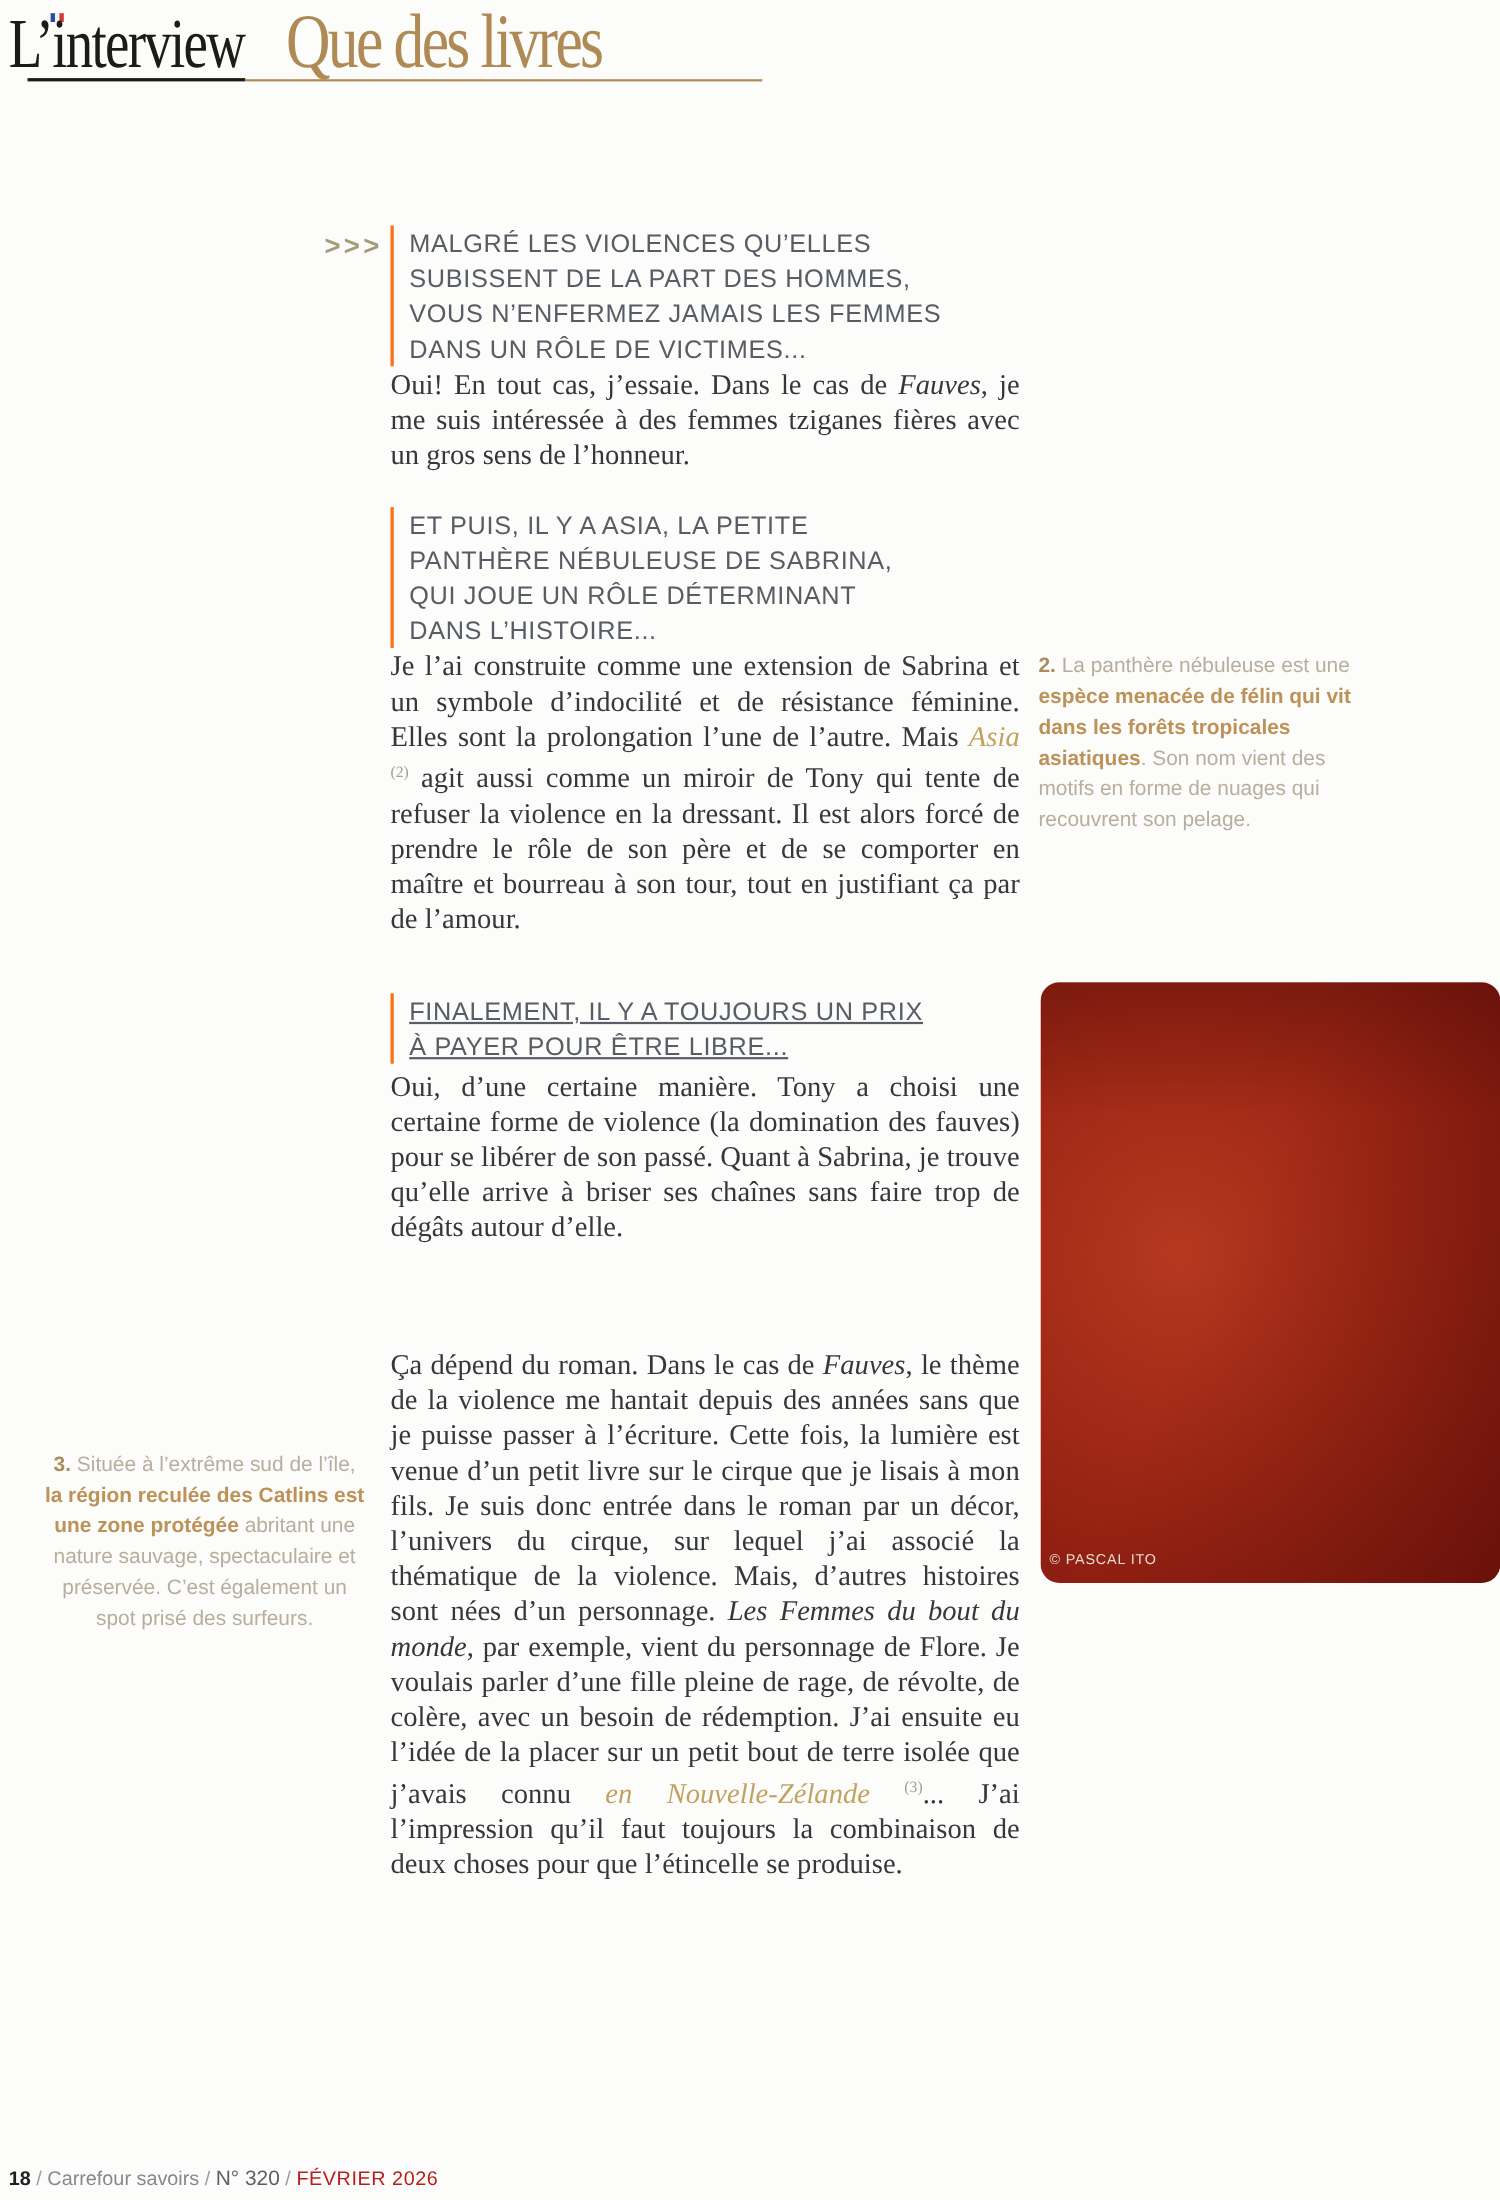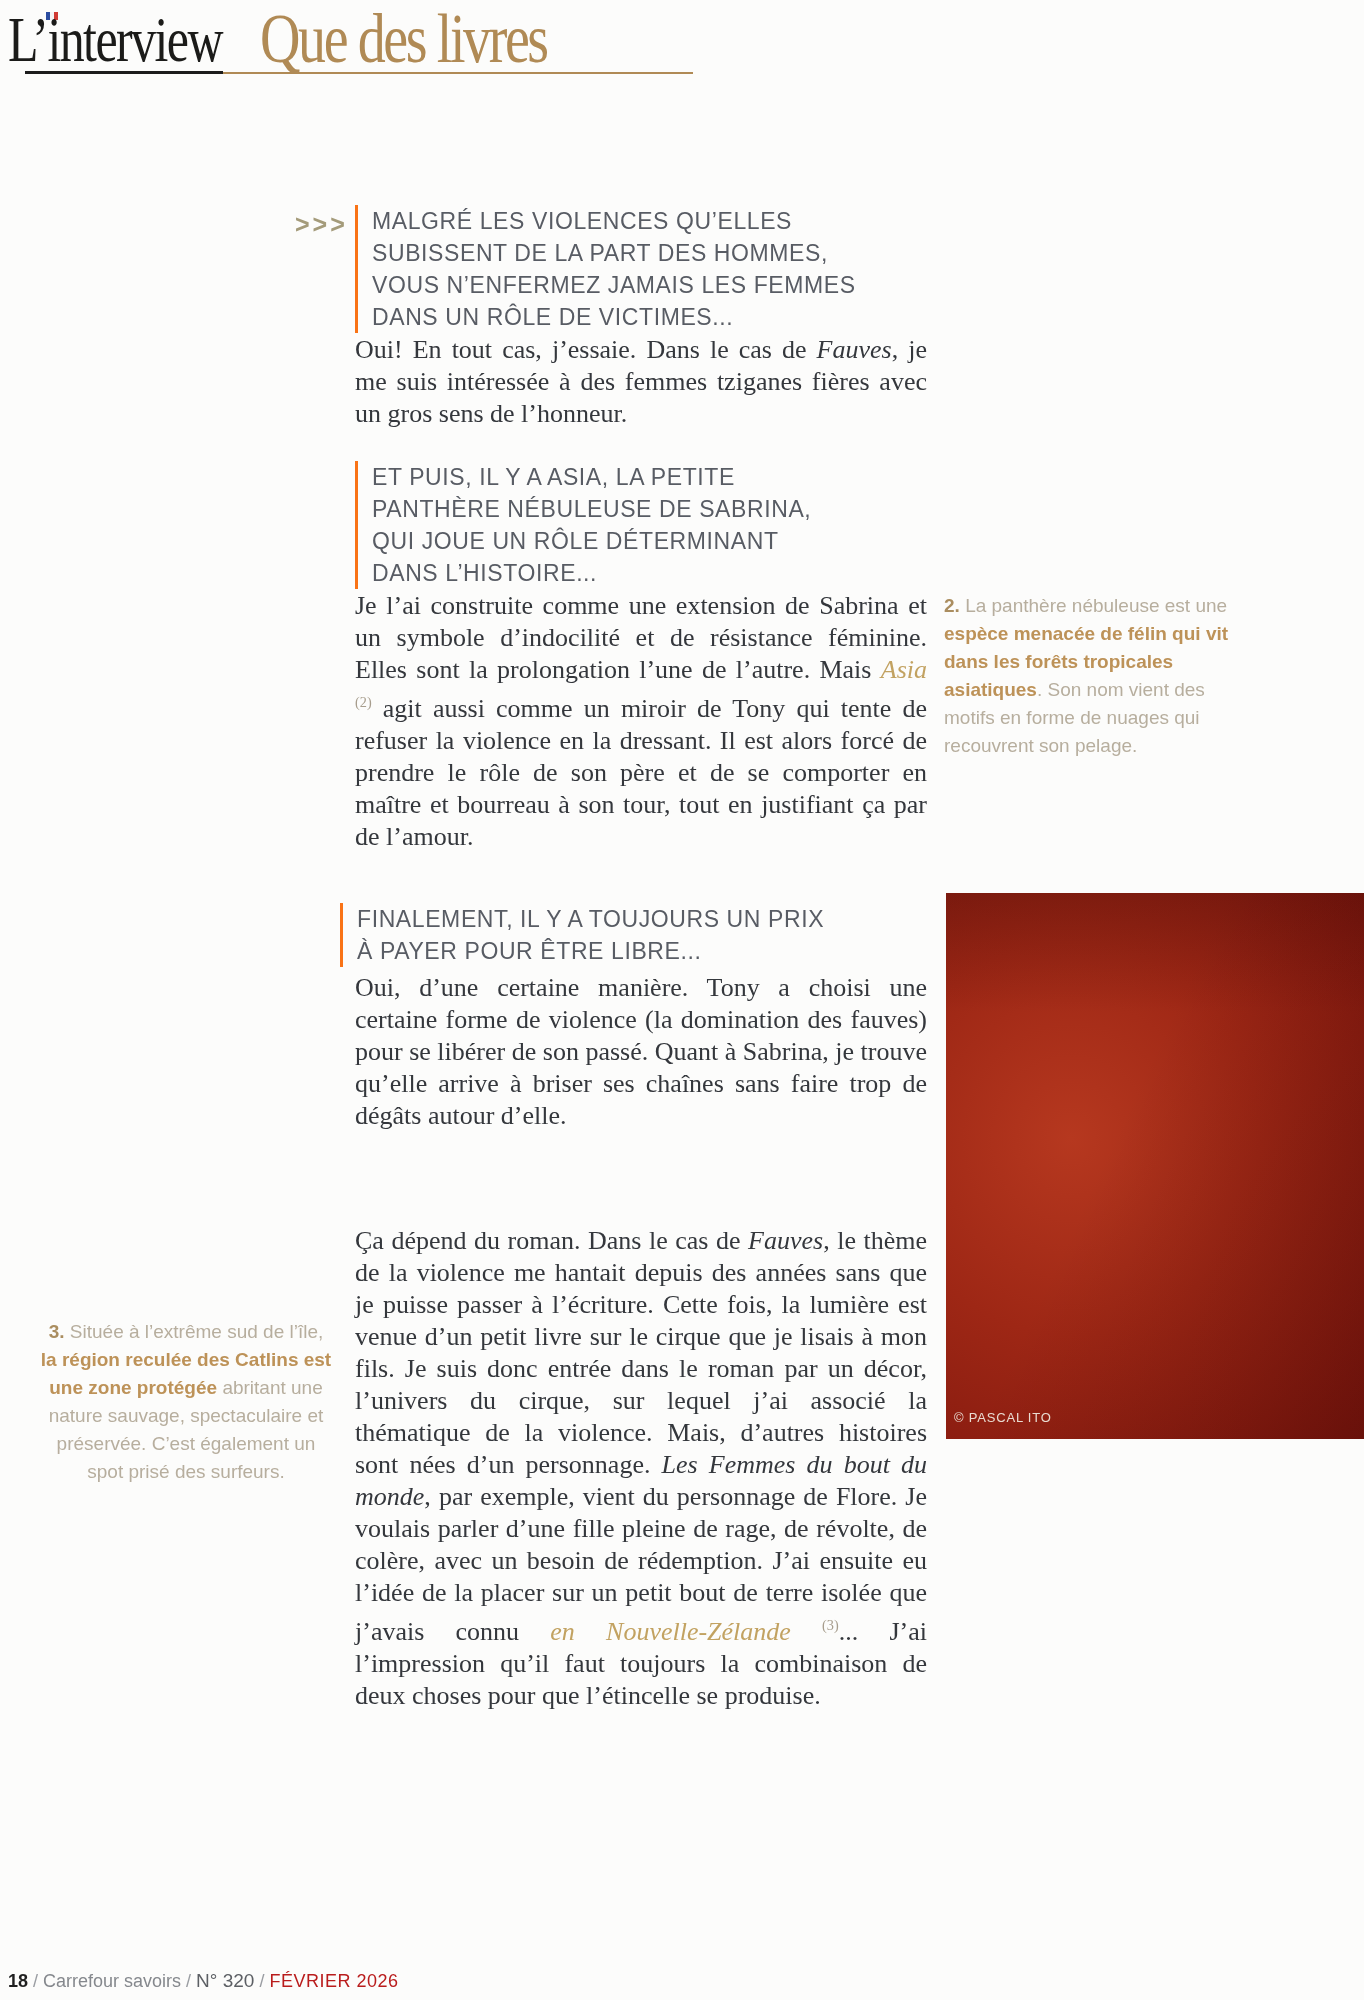--- a/index.html
+++ b/index.html
@@ -32,21 +32,21 @@
   .seg-gi{font-style:italic;color:#c2a261;}
   .seg-sup{font-size:0.55em;vertical-align:super;color:#a79d8d;}
   .seg-b{font-weight:700;color:#bd9258;}
   .seg-num{font-weight:700;color:#aa8d5f;}
 
   
   .photo{background-color:#8a1a10;
     background-image:
       linear-gradient(115deg, rgba(120,15,8,0) 42%, rgba(55,5,3,0.30) 100%),
       linear-gradient(to bottom, rgba(60,8,5,0.28) 0%, rgba(60,8,5,0) 22%),
-      radial-gradient(100% 80% at 30% 45%, #b6381f 0%, #9e2715 45%, #7d150d 100%);}
+      radial-gradient(100% 80% at 30% 45%, #b6381f 0%, #9e2715 45%, #7d150d 100%); border-radius: 17px;}
   .credit{font-size:13px;color:#e9dcd2;letter-spacing:0.8px;}
 
   
   .footer{font-size:18px;color:#85888d;white-space:nowrap;}
   .seg-pg{font-weight:700;color:#1f1f1f;}
   .seg-sep{color:#9a9da2;}
   .seg-mag{color:#85888d;}
   .seg-issue{color:#5c5f64;font-size:19px;}
   .seg-date{color:#b91c1c;letter-spacing:0.5px;}
 </style>
@@ -80,21 +80,21 @@
 QUI JOUE UN RÔLE DÉTERMINANT
 DANS L’HISTOIRE...</div>
   <div class="abs a" style="left:355px;top:590px;width:572px;"><span>Je l’ai construite comme une extension de Sabrina et un symbole d’indocilité et de résistance féminine. Elles sont la prolongation l’une de l’autre. Mais </span><span class="seg-gi">Asia</span><span> </span><span class="seg-sup">(2)</span><span> agit aussi comme un miroir de Tony qui tente de refuser la violence en la dressant. Il est alors forcé de prendre le rôle de son père et de se comporter en maître et bourreau à son tour, tout en justifiant ça par de l’amour.</span></div>
 
   <div class="abs note" style="left:944px;top:592px;width:315px;"><span class="seg-num">2. </span><span>La panthère nébuleuse est une </span><span class="seg-b">espèce menacée de félin qui vit dans les forêts tropicales asiatiques</span><span>. Son nom vient des motifs en forme de nuages qui recouvrent son pelage.</span></div>
 
   <div class="abs photo" style="left:946px;top:893px;width:418px;height:546px;">
     <div class="abs credit" style="left:8px;bottom:14px;">© PASCAL ITO</div>
   </div>
 
-  <div class="abs q" style="left:340px;top:903px;width:545px;">FINALEMENT, IL Y A TOUJOURS UN PRIX
+  <div class="abs q" style="left:355px;top:903px;width:545px;text-decoration:underline;">FINALEMENT, IL Y A TOUJOURS UN PRIX
 À PAYER POUR ÊTRE LIBRE...</div>
   <div class="abs a" style="left:355px;top:972px;width:572px;"><span>Oui, d’une certaine manière. Tony a choisi une certaine forme de violence (la domination des fauves) pour se libérer de son passé. Quant à Sabrina, je trouve qu’elle arrive à briser ses chaînes sans faire trop de dégâts autour d’elle.</span></div>
 
   <div class="abs a" style="left:355px;top:1225px;width:572px;"><span>Ça dépend du roman. Dans le cas de </span><span class="seg-i">Fauves</span><span>, le thème de la violence me hantait depuis des années sans que je puisse passer à l’écriture. Cette fois, la lumière est venue d’un petit livre sur le cirque que je lisais à mon fils. Je suis donc entrée dans le roman par un décor, l’univers du cirque, sur lequel j’ai associé la thématique de la violence. Mais, d’autres histoires sont nées d’un personnage. </span><span class="seg-i">Les Femmes du bout du monde</span><span>, par exemple, vient du personnage de Flore. Je voulais parler d’une fille pleine de rage, de révolte, de colère, avec un besoin de rédemption. J’ai ensuite eu l’idée de la placer sur un petit bout de terre isolée que j’avais connu </span><span class="seg-gi">en Nouvelle-Zélande</span><span> </span><span class="seg-sup">(3)</span><span>... J’ai l’impression qu’il faut toujours la combinaison de deux choses pour que l’étincelle se produise.</span></div>
 
   <div class="abs note note-right" style="left:40px;top:1318px;width:292px;"><span class="seg-num">3. </span><span>Située à l’extrême sud de l’île, </span><span class="seg-b">la région reculée des Catlins est une zone protégée</span><span> abritant une nature sauvage, spectaculaire et préservée. C’est également un spot prisé des surfeurs.</span></div>
 
   <div class="abs footer" style="left:8px;top:1970px;"><span class="seg-pg">18</span><span class="seg-sep"> / </span><span class="seg-mag">Carrefour savoirs</span><span class="seg-sep"> / </span><span class="seg-issue">N° 320</span><span class="seg-sep"> / </span><span class="seg-date">FÉVRIER 2026</span></div>
 
 </div>

